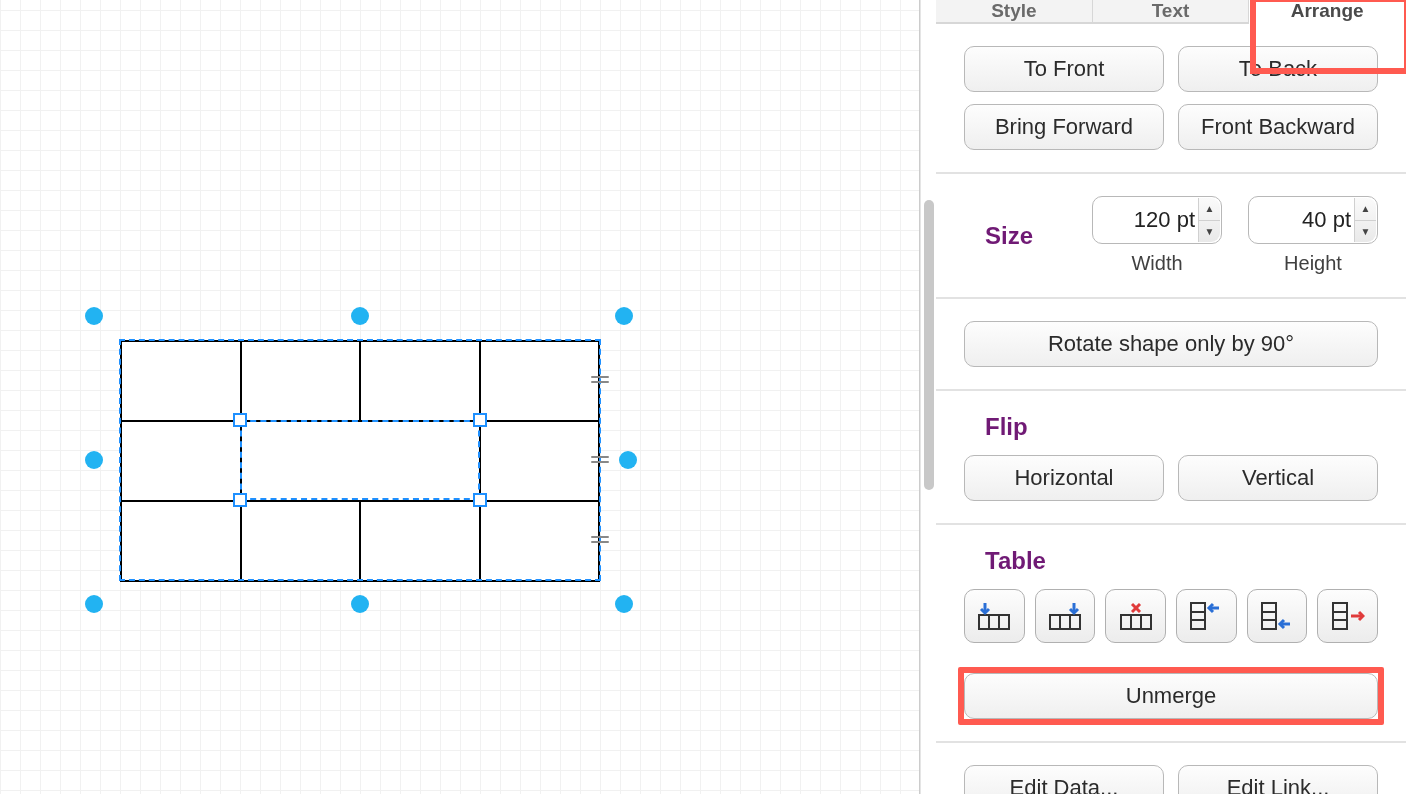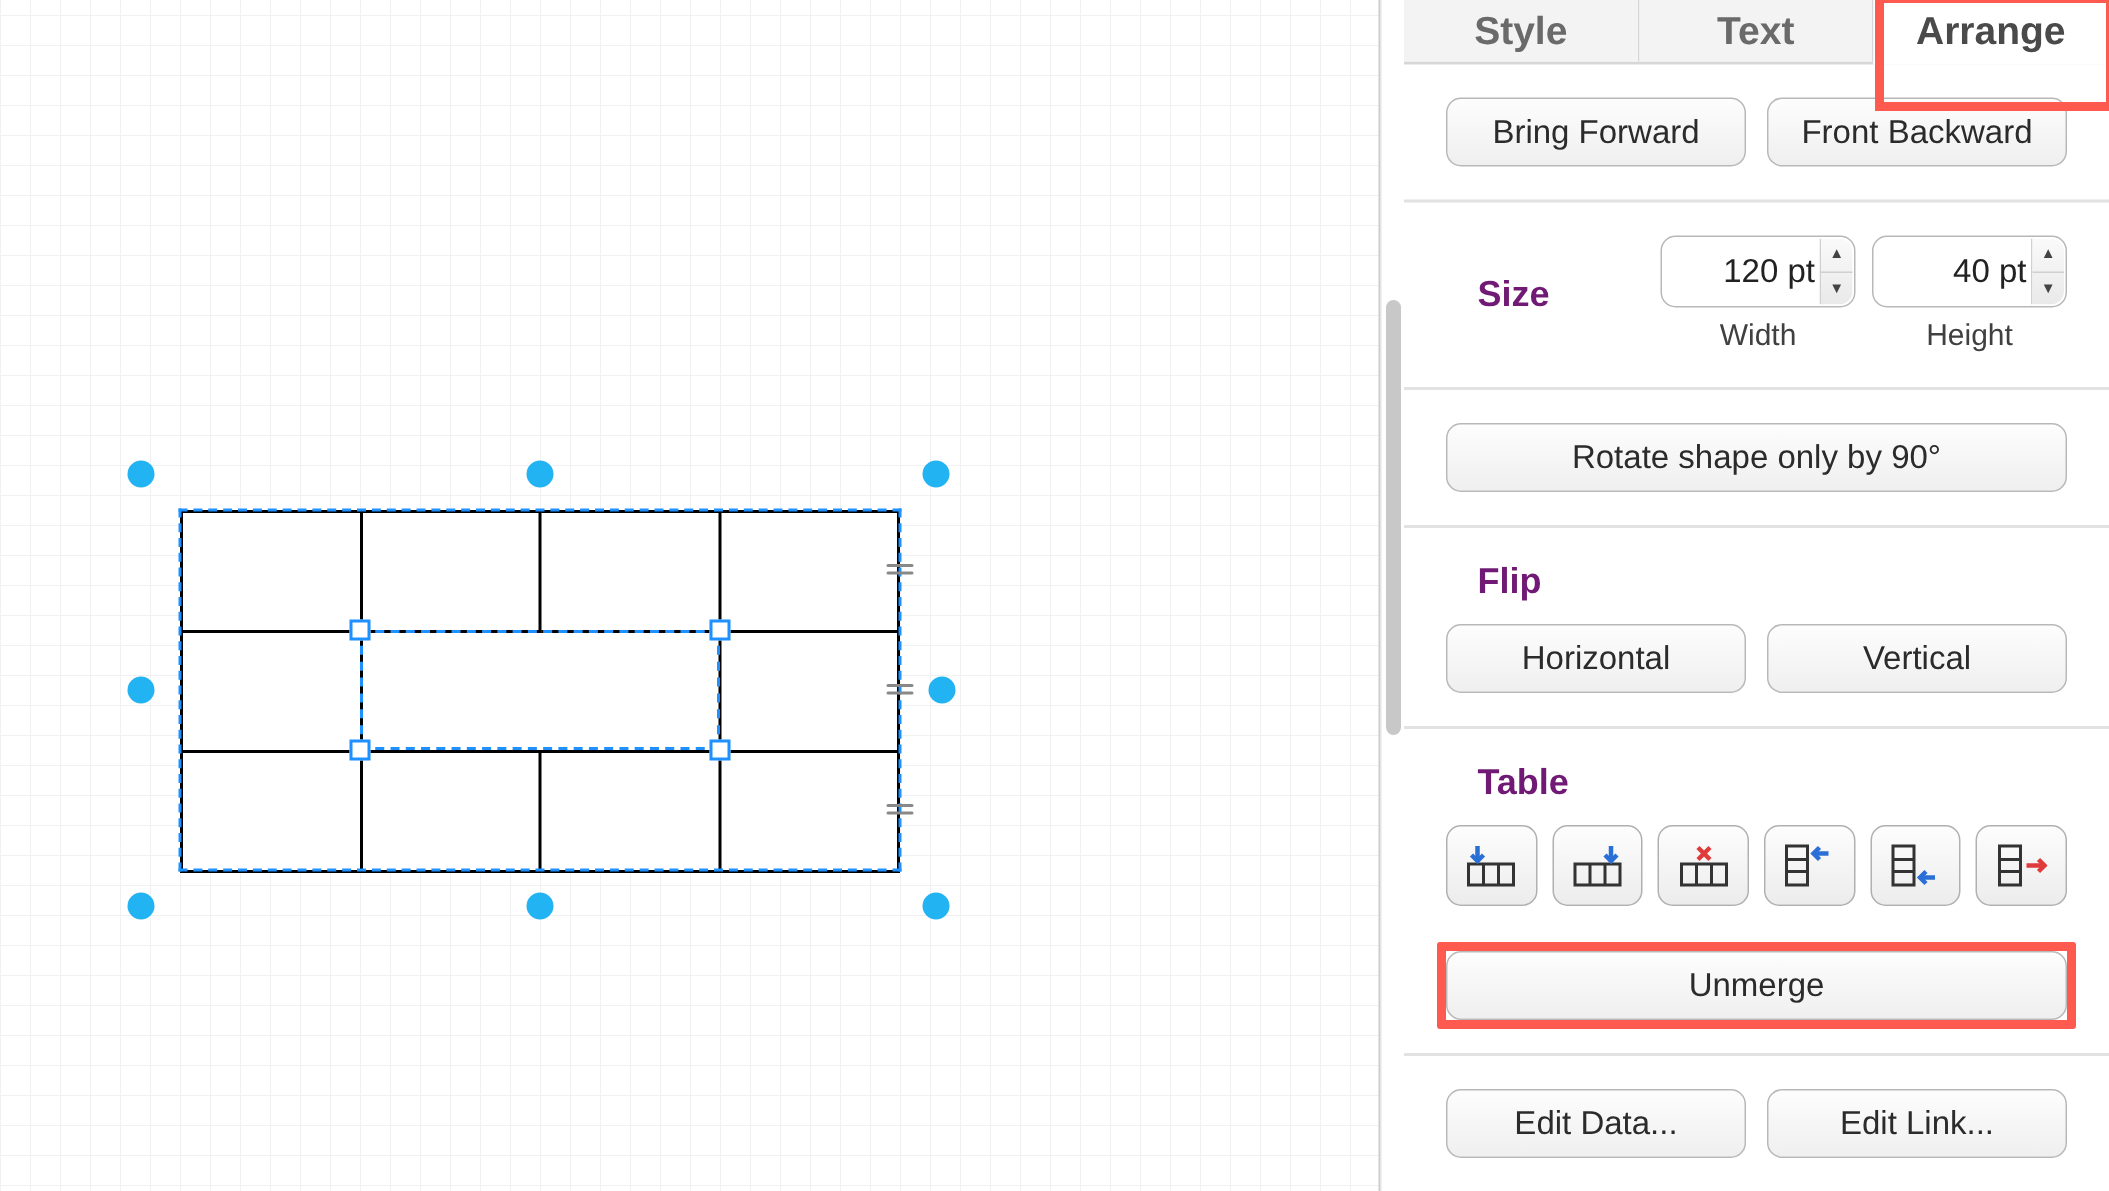--- a/index.html
+++ b/index.html
@@ -110,21 +110,21 @@
   
   .tabs {
     display:flex;
     height:70px;
     border-bottom:2px solid #d7d7d7;
     position:relative;
   }
   .tab {
     flex:1;
     display:flex;align-items:center;justify-content:center;
-    font-size:26px;font-weight:600;
+    font-size:19px;font-weight:600;
     color:#6a6a6a;
     background:#f3f3f3;
     border-right:1px solid #d7d7d7;
     cursor:pointer;
     user-select:none;
   }
   .tab.active {
     background:#fff;
     color:#4a4a4a;
     border-bottom:2px solid #fff;
@@ -193,21 +193,21 @@
     border-radius:0 9px 9px 0;
   }
   .spin .stepper div{
     flex:1;display:flex;align-items:center;justify-content:center;
     font-size:10px;color:#444;cursor:pointer;
   }
   .spin .stepper div:first-child{border-bottom:1px solid #d0d0d0;}
   .sublabel{
     text-align:center;font-size:20px;color:#404040;margin-top:8px;
   }
-  .size-inputs{display:flex;gap:11px;}
+  .size-inputs{display:flex;gap:26px;}
   .size-col{display:flex;flex-direction:column;}
 
   
   .tool-row{display:flex;gap:10px;margin:14px 0;}
   .tool-btn{
     width:62px;height:54px;
     background:linear-gradient(#fdfdfd,#ececec);
     border:1px solid #b0b0b0;border-radius:10px;
     display:flex;align-items:center;justify-content:center;
     cursor:pointer;
@@ -280,20 +280,24 @@
 <div class="panel">
 
   <div class="tabs">
     <div class="tab">Style</div>
     <div class="tab">Text</div>
     <div class="tab active">Arrange</div>
     <div class="tab-highlight"></div>
   </div>
 
   <div class="section">
+    <div class="btn-row">
+      <div class="btn">To Front</div>
+      <div class="btn">To Back</div>
+    </div>
     <div class="btn-row" style="margin-bottom:0">
       <div class="btn">Bring Forward</div>
       <div class="btn">Front Backward</div>
     </div>
   </div>
 
   <div class="section">
     <div class="size-row">
       <div class="lbl">Size</div>
       <div class="size-inputs">

